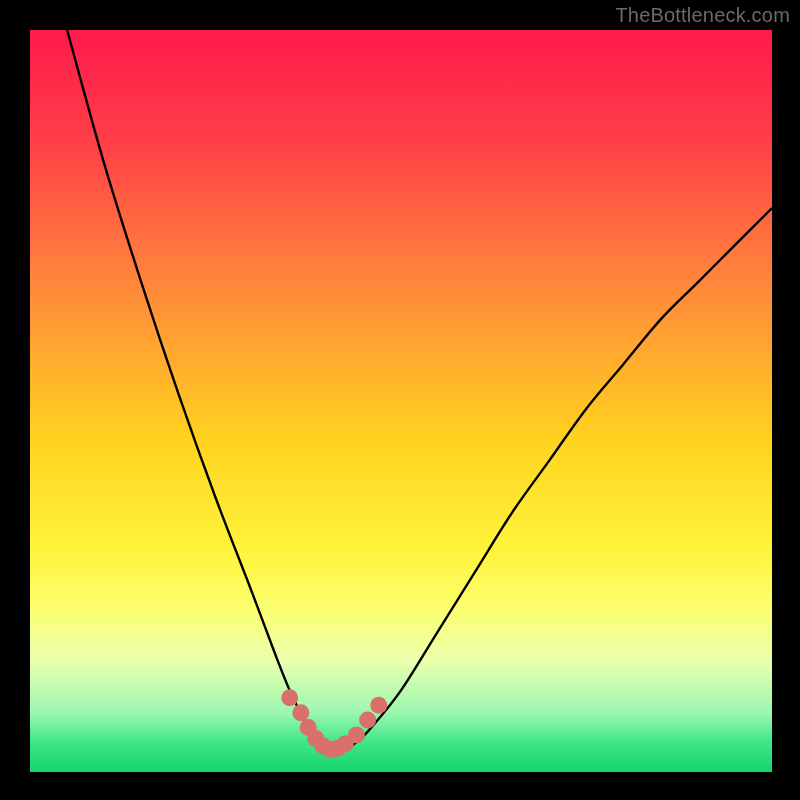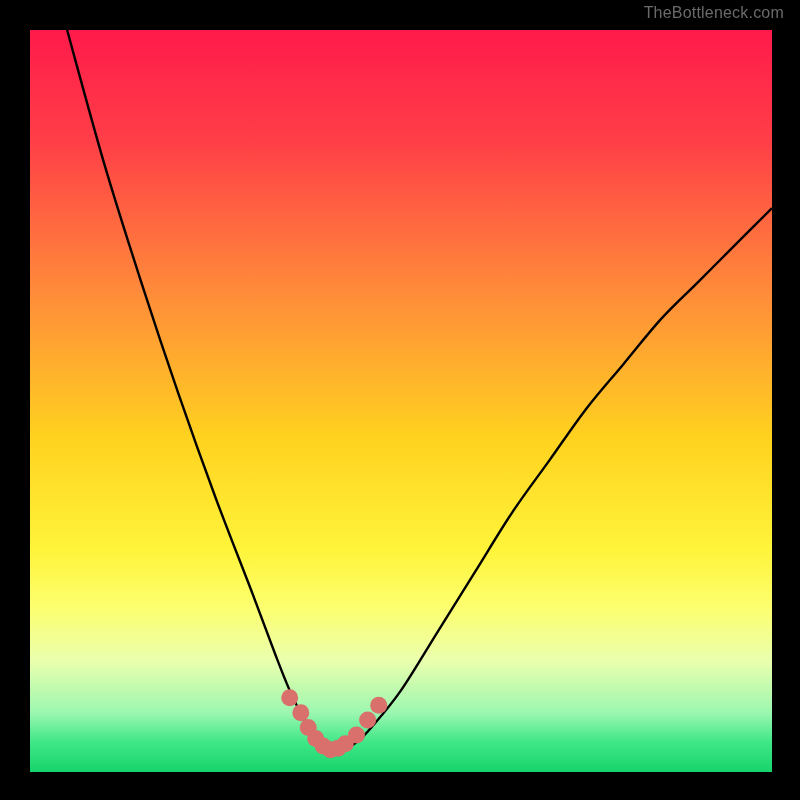--- a/index.html
+++ b/index.html
@@ -15,23 +15,23 @@
     position: absolute;
     top: 0;
     left: 0;
     width: 800px;
     height: 800px;
     background: #000;
   }
   .watermark {
     position: absolute;
     top: 4px;
-    right: 16px;
+    right: 10px;
     color: #6a6a6a;
-    font-size: 16px;
+    font-size: 20px;
     font-weight: 500;
     letter-spacing: 0.2px;
     user-select: none;
   }
   .plot-wrap {
     position: absolute;
     left: 30px;
     top: 30px;
     width: 742px;
     height: 742px;

